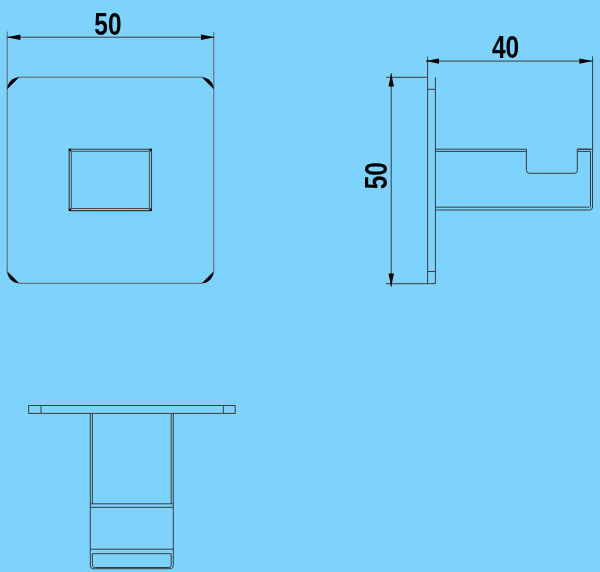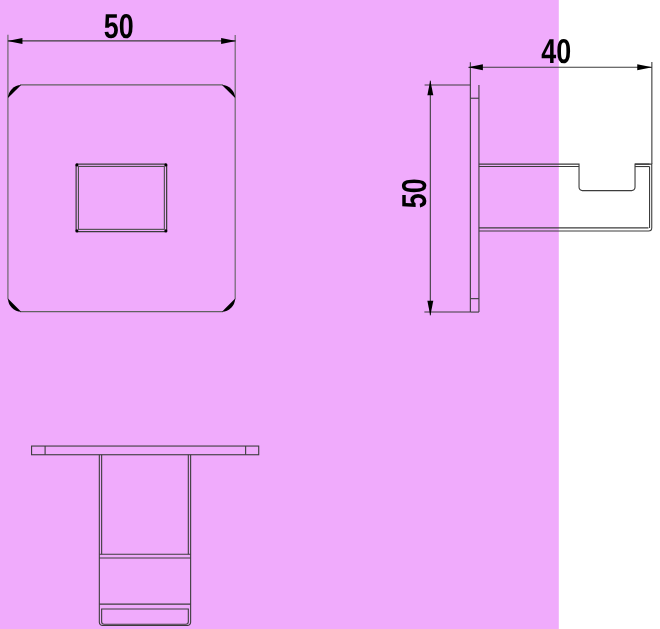--- a/index.html
+++ b/index.html
@@ -1,16 +1,16 @@
 <!DOCTYPE html>
 <html><head>
 <meta charset="utf-8">
 <style>
   html,body{margin:0;padding:0;background:#ffffff;}
-  #page{width:508px;height:572px;position:relative;background:#f0abfc;}
+  #page{width:600px;height:572px;position:relative;background:#7dd3fc;}
   svg{display:block;}
   text{font-family:"Liberation Sans",sans-serif;font-weight:bold;fill:#000000;}
 </style>
 </head>
 <body>
 <div id="page">
 <svg width="600" height="572" viewBox="0 0 600 572" xmlns="http://www.w3.org/2000/svg">
 <g fill="none" stroke-linecap="butt">
 
 <g stroke="#616161" stroke-width="1">

